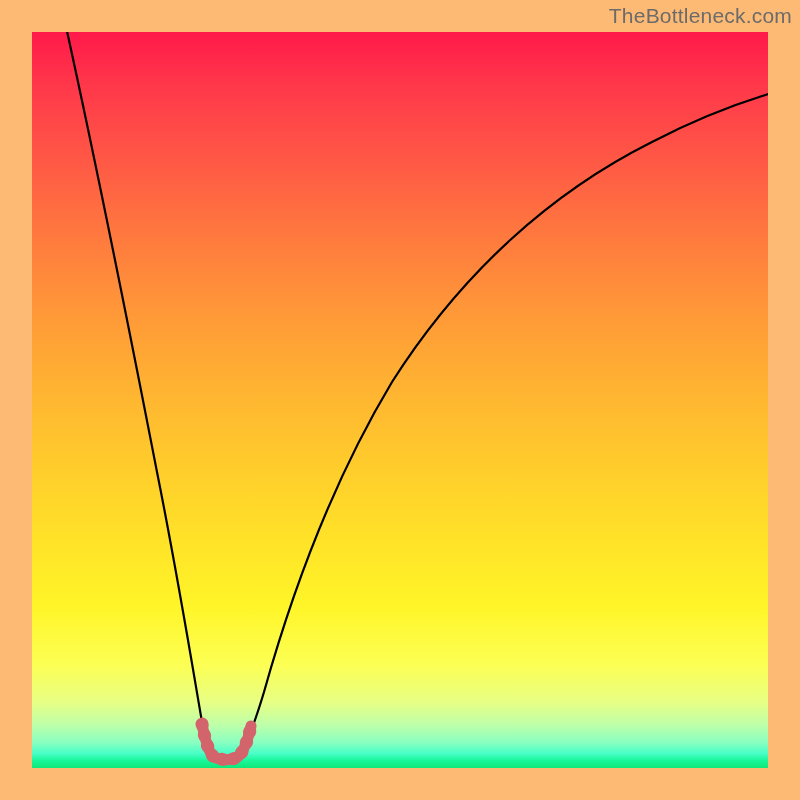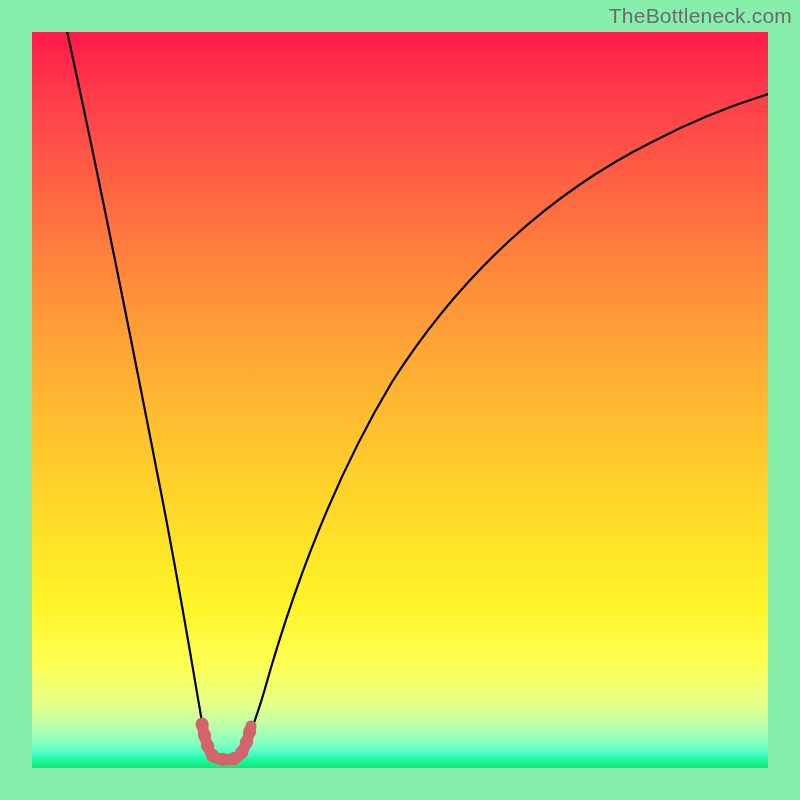--- a/index.html
+++ b/index.html
@@ -10,21 +10,21 @@
     background: #000;
     overflow: hidden;
     font-family: Arial, Helvetica, sans-serif;
   }
   .frame {
     position: absolute;
     top: 0;
     left: 0;
     width: 800px;
     height: 800px;
-    background: #86efac;
+    background: #fdba74;
   }
   .plot-area {
     position: absolute;
     top: 32px;
     left: 32px;
     width: 736px;
     height: 736px;
     overflow: hidden;
   }
   .gradient {

